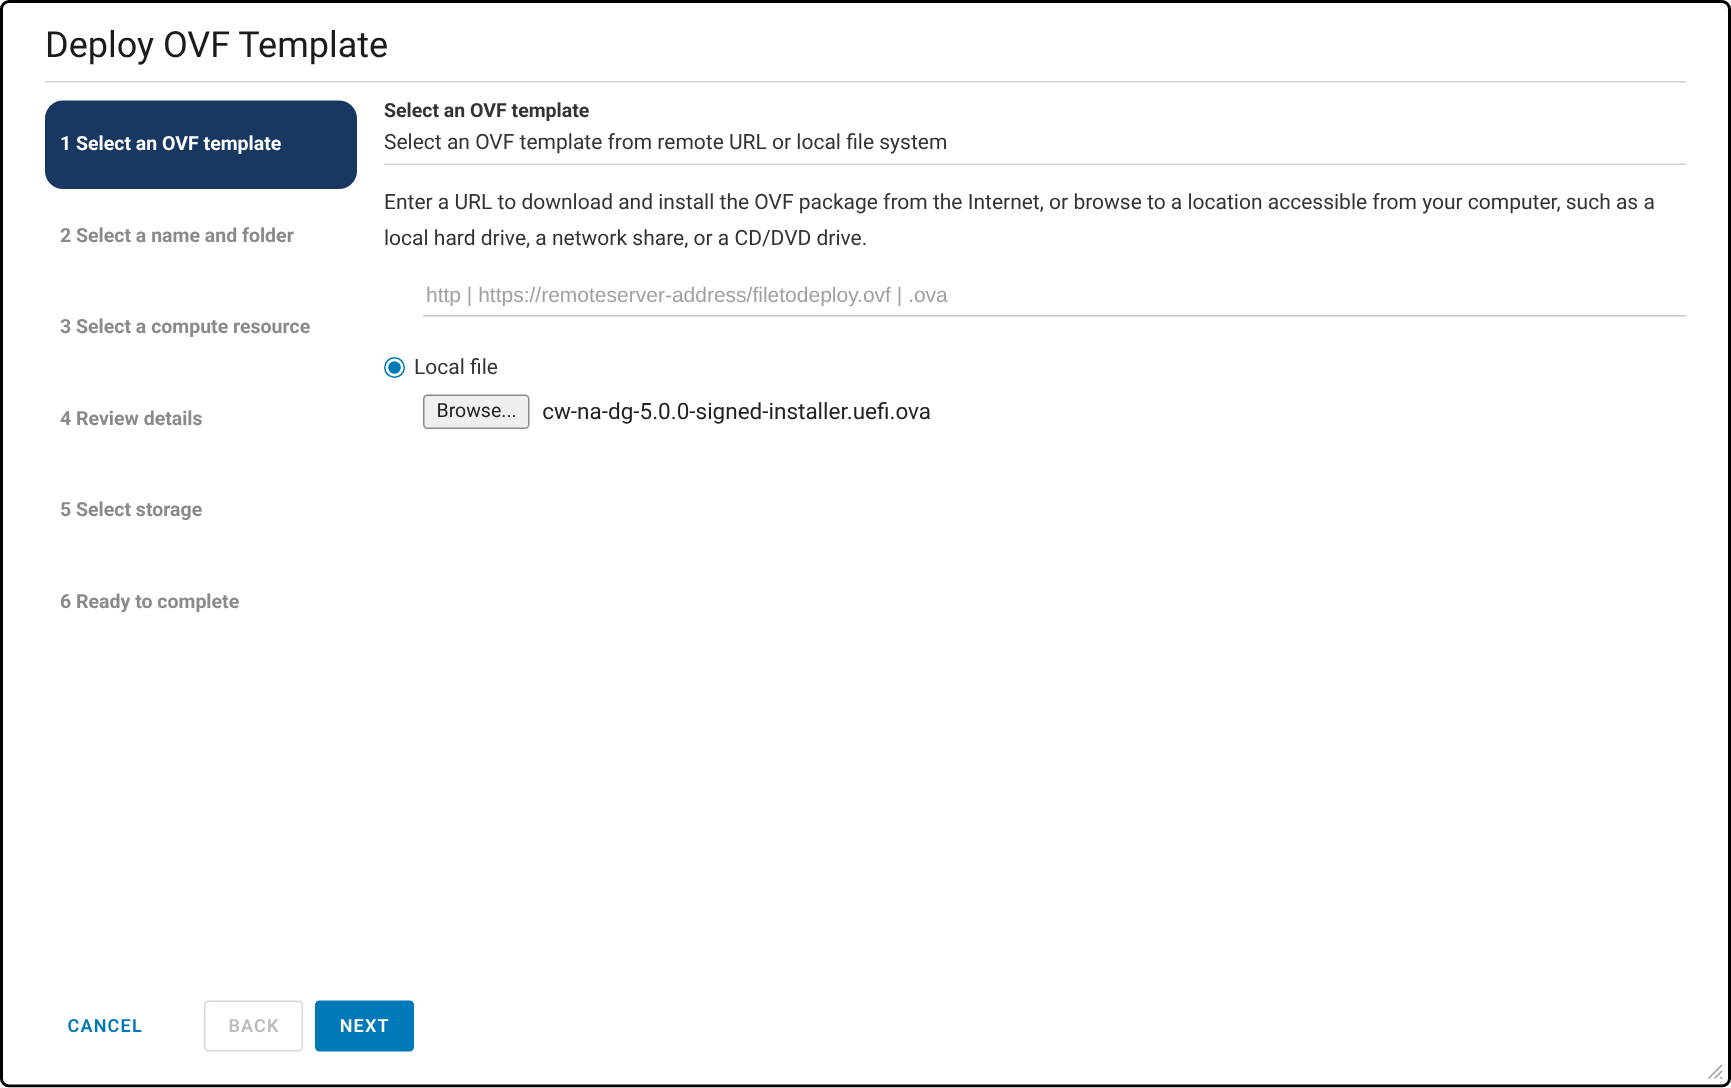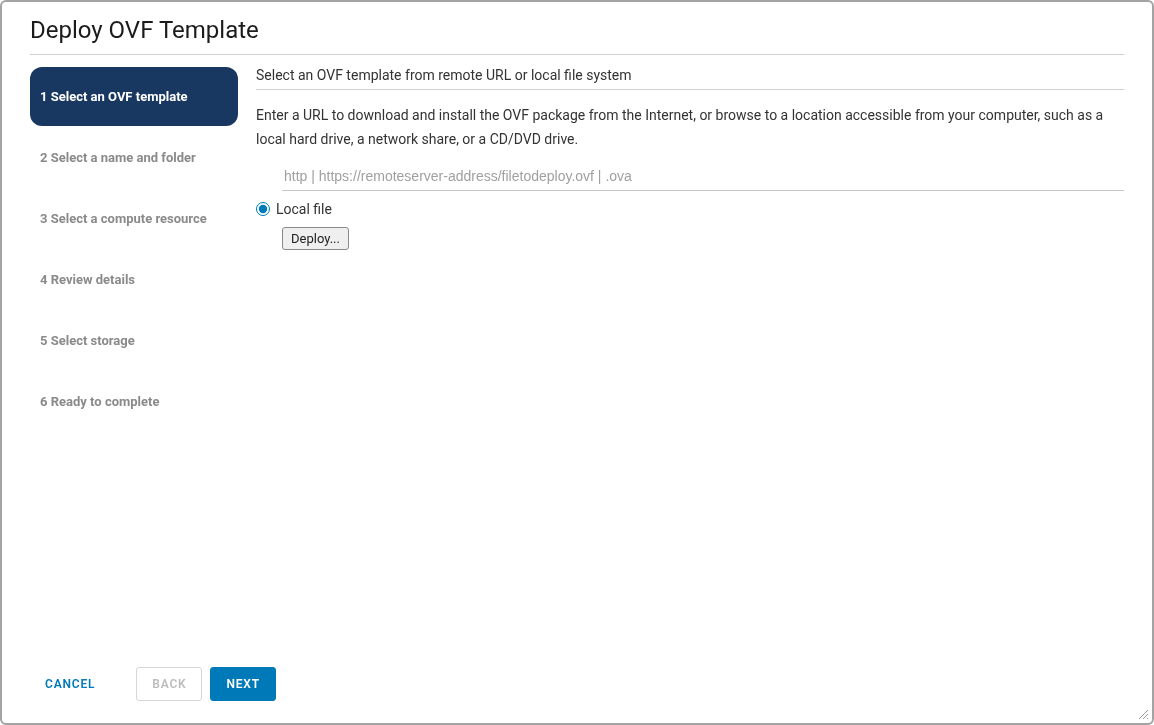--- a/index.html
+++ b/index.html
@@ -11,21 +11,21 @@
       font-family: -apple-system, BlinkMacSystemFont, "Segoe UI", Roboto, Helvetica, Arial, sans-serif;
       background: #fff;
       width: 1154px;
       height: 725px;
       overflow: hidden;
       position: relative;
     }
     .dialog {
       width: 1154px;
       height: 725px;
-      border: 2px solid #a3a3a3;
+      border: 2px solid #000000;
       border-radius: 6px;
       background: #fff;
       display: flex;
       flex-direction: column;
       position: relative;
     }
     .dialog-title {
       font-size: 24px;
       font-weight: 400;
       color: #1b1b1b;
@@ -102,21 +102,21 @@
     }
     input[type="radio"] {
       width: 14px;
       height: 14px;
       cursor: pointer;
       accent-color: #0079b8;
     }
     .url-input-wrap {
       padding-left: 26px;
       margin-top: 10px;
-      margin-bottom: 10px;
+      margin-bottom: 26px;
     }
     .url-input {
       width: 100%;
       border: none;
       border-bottom: 1px solid #c7c7c7;
       font-size: 14px;
       padding: 6px 2px;
       color: #333;
       background: transparent;
       outline: none;
@@ -206,37 +206,39 @@
     <div class="wizard-steps">
       <div class="wizard-step active">1 Select an OVF template</div>
       <div class="wizard-step">2 Select a name and folder</div>
       <div class="wizard-step">3 Select a compute resource</div>
       <div class="wizard-step">4 Review details</div>
       <div class="wizard-step">5 Select storage</div>
       <div class="wizard-step">6 Ready to complete</div>
     </div>
 
     <div class="content-area">
+      <div class="content-heading">Select an OVF template</div>
       <div class="content-subheading">Select an OVF template from remote URL or local file system</div>
       <div class="content-separator"></div>
       <div class="content-description">Enter a URL to download and install the OVF package from the Internet, or browse to a location accessible from your computer, such as a local hard drive, a network share, or a CD/DVD drive.</div>
 
       <div class="radio-group">
         <div class="url-input-wrap">
           <input type="text" class="url-input" disabled="" placeholder="http | https://remoteserver-address/filetodeploy.ovf | .ova" style="">
         </div>
       </div>
 
       <div class="radio-group">
         <div class="radio-row">
           <input type="radio" name="source" id="radio-local" checked="" style="">
           <label for="radio-local">Local file</label>
         </div>
         <div class="local-file-row">
-          <button class="browse-btn">Deploy...</button>
+          <button class="browse-btn">Browse...</button>
+          <span class="file-name">cw-na-dg-5.0.0-signed-installer.uefi.ova</span>
         </div>
       </div>
     </div>
   </div>
 
   <div class="dialog-footer">
     <button class="btn btn-cancel">CANCEL</button>
     <button class="btn btn-back" disabled="">BACK</button>
     <button class="btn btn-next">NEXT</button>
   </div>

